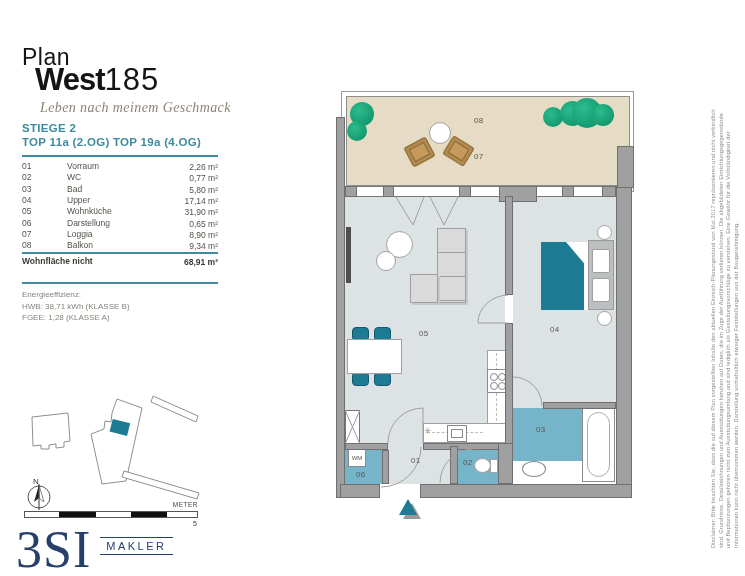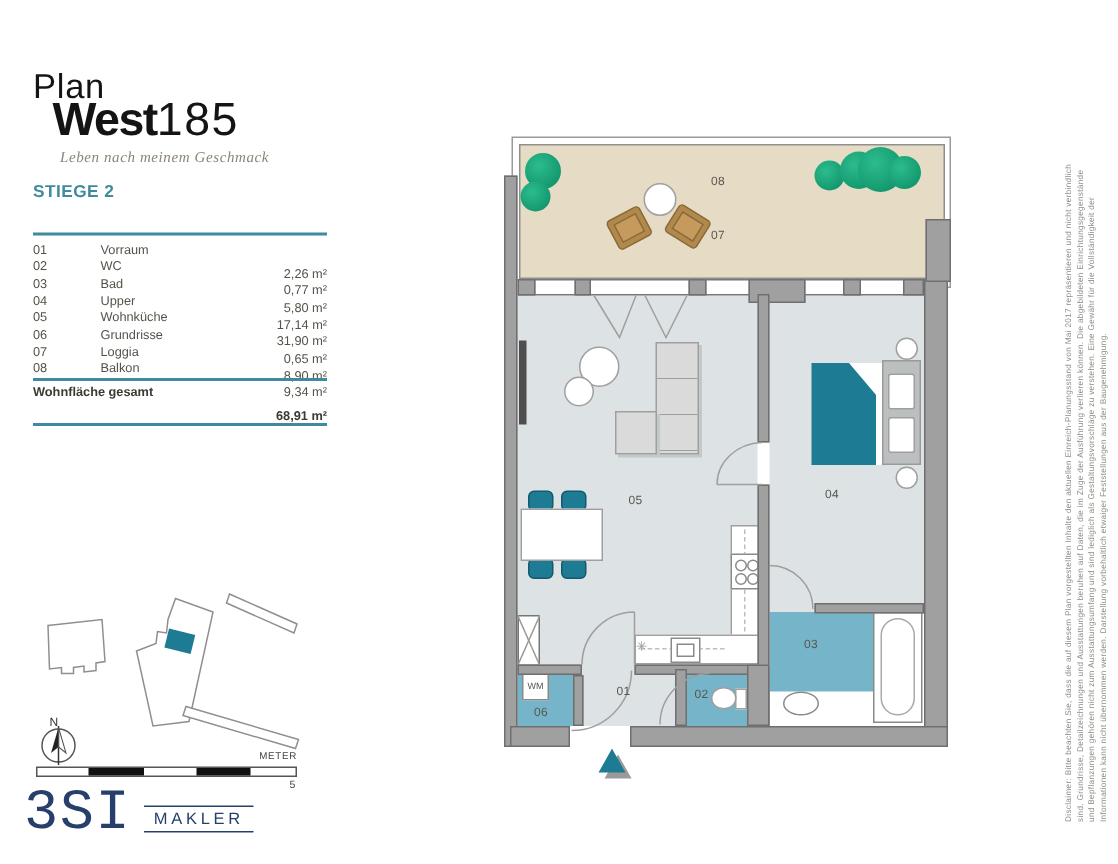--- a/index.html
+++ b/index.html
@@ -10,27 +10,27 @@
   .floor{background:var(--floor);}
   .wet{background:var(--wet-room);}
   .whitef{background:#fff;border:1px solid #9f9f9f;}
   .circle{border-radius:50%;}
   .lbl{font-size:8px;color:var(--label);letter-spacing:.3px;}
   .tree{border-radius:50%;background:radial-gradient(circle at 38% 35%, #2cbc8e, #0b8b63);}
   
   .brand-upper{font-size:23px;font-weight:400;color:#141414;letter-spacing:.5px;}
   .brand-west{font-size:31px;font-weight:800;color:#141414;letter-spacing:-1px;line-height:1;}
   .brand-num{font-weight:300;letter-spacing:1px;}
-  .brand-tag{font-family:"Liberation Serif",serif;font-style:italic;font-size:10px;color:#8b8578;letter-spacing:.4px;}
+  .brand-tag{font-family:"Liberation Serif",serif;font-style:italic;font-size:14px;color:#8b8578;letter-spacing:.4px;}
   .head-teal{font-size:11.5px;font-weight:700;color:var(--accent-teal);letter-spacing:.3px;}
   .rule{background:var(--accent-teal);}
   .trow{position:absolute;width:196px;height:11.3px;font-size:8.5px;color:#53534b;}
   .tno{position:absolute;left:0;top:0;}
   .tname{position:absolute;left:45px;top:0;}
-  .tarea{position:absolute;right:0;top:16px;margin-left:36px;}
+  .tarea{position:absolute;right:0;top:1px;margin-left:36px;}
   .tot{font-weight:700;color:#3b3b34;}
   .energy{font-size:8px;color:#84847c;line-height:11.5px;}
   .sofa{background:#dadada;border:1px solid #9f9f9f;box-shadow:2px 2px 0 #c3c8c9;}
   .cushions{background-image:repeating-linear-gradient(to bottom,transparent 0 23px,#9f9f9f 23px 24px);}
   .chair{background:var(--furniture-teal);border:1px solid #14596e;border-radius:4px;}
   .bchair{background:var(--wood);border:1px solid #8a6a38;border-radius:3px;}
   .bchair .seat{position:absolute;left:3px;top:3px;right:3px;bottom:3px;background:#c59a5c;border:1px solid #8a6a38;}
   .burner{position:absolute;width:6px;height:6px;border:1px solid #8a8a8a;border-radius:50%;}
   .tri{width:0;height:0;border-left:9px solid transparent;border-right:9px solid transparent;}
   .disc{position:absolute;left:710px;top:548px;width:515px;transform:rotate(-90deg);
@@ -44,20 +44,21 @@
 
 <div class="page">
 
   <div class="abs brand-upper" style="left:22px;top:44px;">Plan</div>
   <div class="abs" style="left:35px;top:64px;">
     <span class="brand-west"><span>West</span><span class="brand-num">185</span></span>
   </div>
   <div class="abs brand-tag" style="left:40px;top:100px;">Leben nach meinem Geschmack</div>
 
   <div class="abs head-teal" style="left:22px;top:122px;">STIEGE 2</div>
+  <div class="abs head-teal" style="left:22px;top:136px;">TOP 11a (2.OG) TOP 19a (4.OG)</div>
   <div class="abs rule" style="left:22px;top:155px;width:196px;height:2px;"></div>
 
   <div class="abs" style="left:22px;top:161px;width:196px;height:92px;">
     <div class="trow" style="top:0;">
         <span class="tno">01</span>
         <span class="tname">Vorraum</span>
         <span class="tarea">2,26 m²</span>
       </div>
     <div class="trow" style="top:11.3px;">
         <span class="tno">02</span>
@@ -74,42 +75,47 @@
         <span class="tname">Upper</span>
         <span class="tarea">17,14 m²</span>
       </div>
     <div class="trow" style="top:45.2px;">
         <span class="tno">05</span>
         <span class="tname">Wohnküche</span>
         <span class="tarea">31,90 m²</span>
       </div>
     <div class="trow" style="top:56.5px;">
         <span class="tno">06</span>
-        <span class="tname">Grundrisse</span>
+        <span class="tname">Darstellung</span>
         <span class="tarea">0,65 m²</span>
       </div>
     <div class="trow" style="top:67.8px;">
         <span class="tno">07</span>
         <span class="tname">Loggia</span>
         <span class="tarea">8,90 m²</span>
       </div>
     <div class="trow" style="top:79.1px;">
         <span class="tno">08</span>
         <span class="tname">Balkon</span>
         <span class="tarea">9,34 m²</span>
       </div>
   </div>
 
   <div class="abs rule" style="left:22px;top:252px;width:196px;height:1.5px;"></div>
   <div class="abs trow tot" style="left:22px;top:256px;">
-    <span class="tno">Wohnfläche gesamt</span>
+    <span class="tno">Wohnfläche nicht</span>
     <span class="tarea">68,91 m²</span>
   </div>
   <div class="abs rule" style="left:22px;top:282px;width:196px;height:1.5px;"></div>
 
+  <div class="abs energy" style="left:22px;top:289px;">
+    <div>Energieeffizienz:</div>
+    <div>HWB: 38,71 kWh (KLASSE B)</div>
+    <div>FGEE: 1,28 (KLASSE A)</div>
+  </div>
 
   <svg class="abs" style="left:20px;top:385px;" width="200" height="135" viewBox="0 0 200 135">
     <g fill="#fff" stroke="#8f8f8f" stroke-width="1">
       <polygon points="12,32 48,28 50,56 44,57 44,62 36,63 36,59 29,60 29,64 21,64 21,60 13,61"></polygon>
       <polygon points="97,14 122,23 106,96 82,99 71,49 84,44 85,36 91,37 92,28 97,14"></polygon>
       <polygon points="133,11 178,31 176,37 131,17"></polygon>
       <polygon points="104,86 179,108 177,114 102,92"></polygon>
     </g>
     <rect x="91" y="36" width="18" height="13" fill="#1d7b93" transform="rotate(14 100 42)"></rect>
     <g>
@@ -122,21 +128,21 @@
   <div class="abs" style="left:33px;top:477px;font-size:8px;color:#333;">N</div>
 
   <div class="abs" style="left:150px;top:501px;width:48px;text-align:right;font-size:6.5px;color:#444;letter-spacing:.5px;">METER</div>
   <div class="abs" style="left:24px;top:511px;width:174px;height:7px;background:#fff;border:1px solid #555;">
     <div class="abs" style="left:34px;top:0;width:37px;height:100%;background:#111;"></div>
     <div class="abs" style="left:106px;top:0;width:36px;height:100%;background:#111;"></div>
   </div>
   <div class="abs" style="left:193px;top:520px;font-size:7px;color:#444;">5</div>
 
   <div class="abs" style="left:16px;top:524px;display:flex;align-items:flex-start;">
-    <div style="font-family:Liberation Mono, monospace;font-size:38px;line-height:1;color:var(--navy);letter-spacing:1px;">3SI</div>
+    <div style="font-family:Liberation Serif, serif;font-size:52px;line-height:1;color:var(--navy);letter-spacing:1px;">3SI</div>
     <div class="makler" style="margin-left:9px;margin-top:13px;">MAKLER</div>
   </div>
 
   <div class="abs" style="left:341px;top:91px;width:293px;height:101px;border:1px solid #9a9a9a;"></div>
   <div class="abs" style="left:346px;top:96px;width:284px;height:90px;background:var(--balcony);border:1px solid #8f8f8f;"></div>
   <div class="abs tree" style="left:350px;top:102px;width:24px;height:24px;"></div>
   <div class="abs tree" style="left:347px;top:121px;width:20px;height:20px;"></div>
   <div class="abs tree" style="left:543px;top:107px;width:20px;height:20px;"></div>
   <div class="abs tree" style="left:560px;top:101px;width:25px;height:25px;"></div>
   <div class="abs tree" style="left:572px;top:98px;width:30px;height:30px;"></div>

